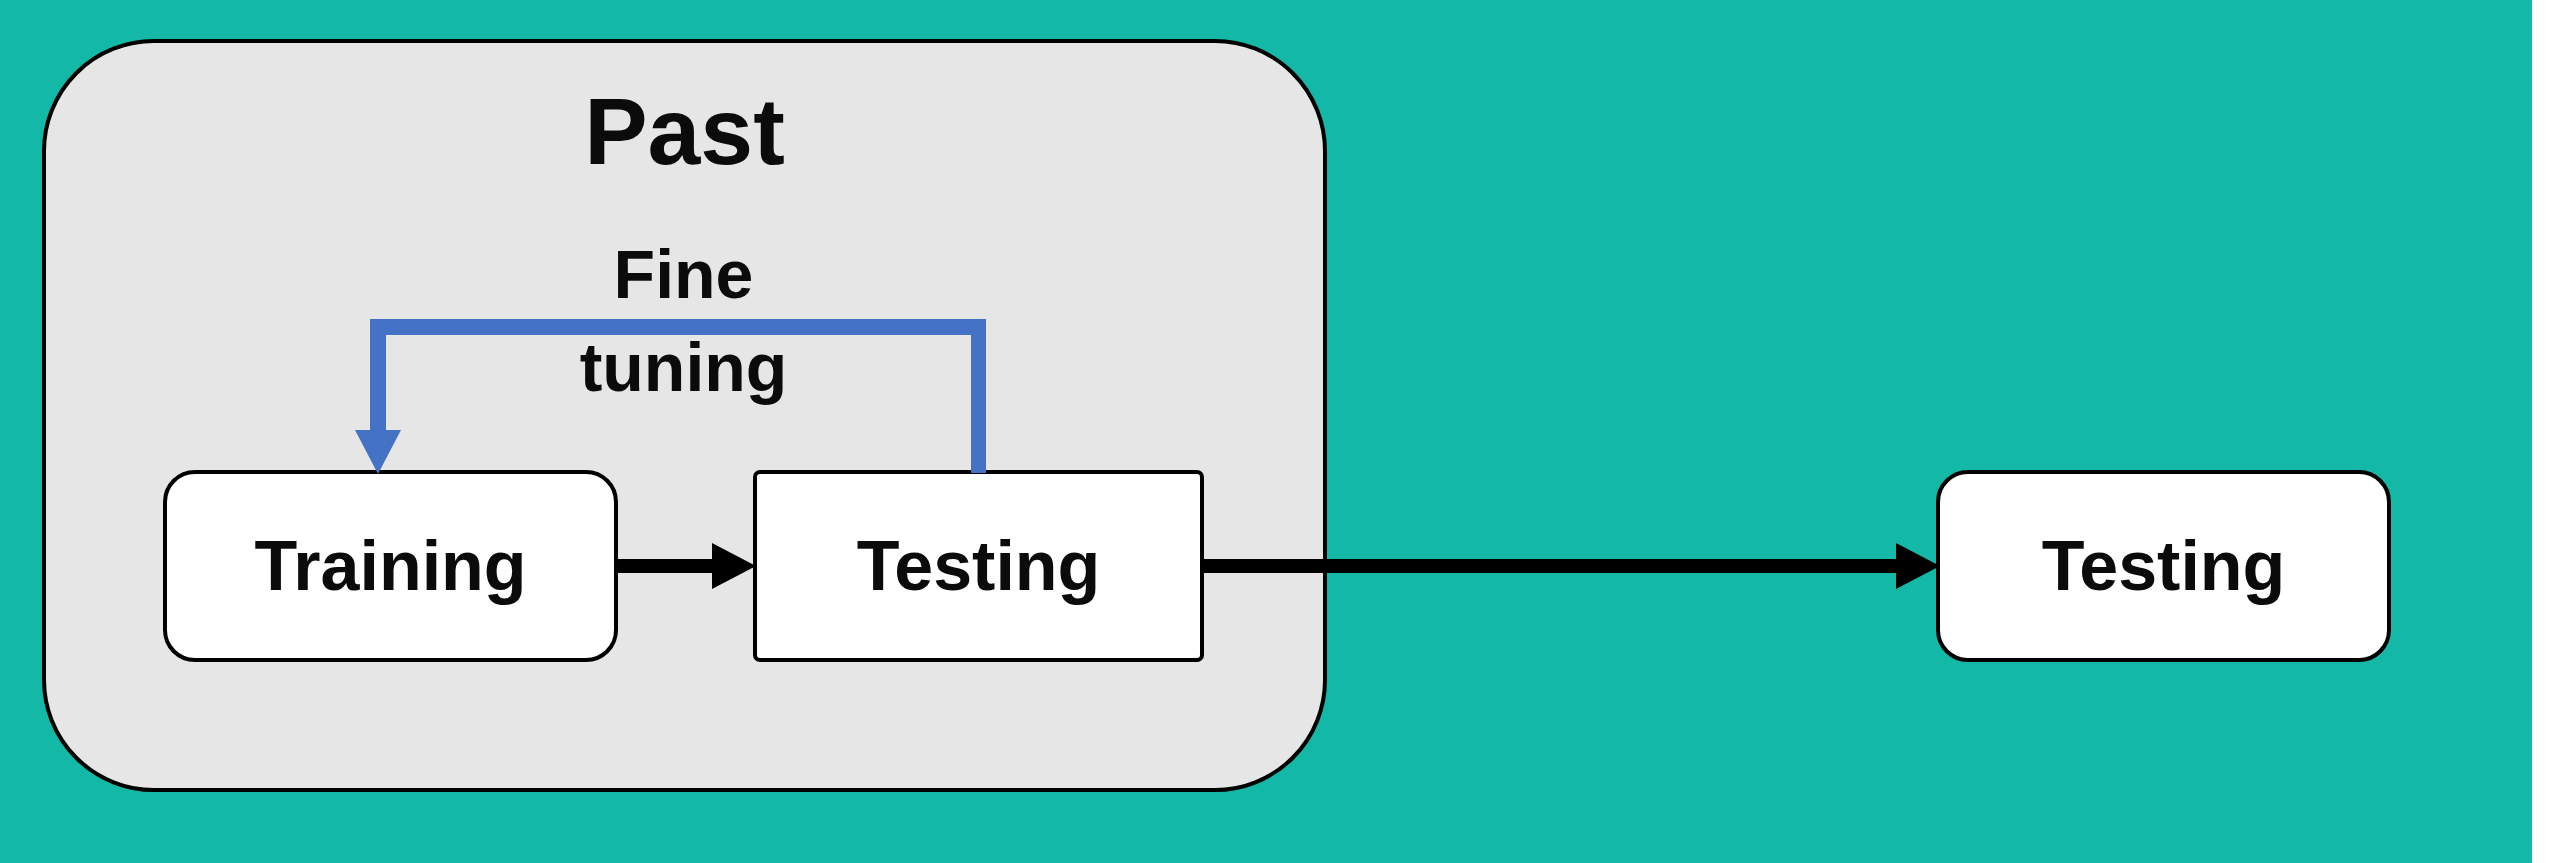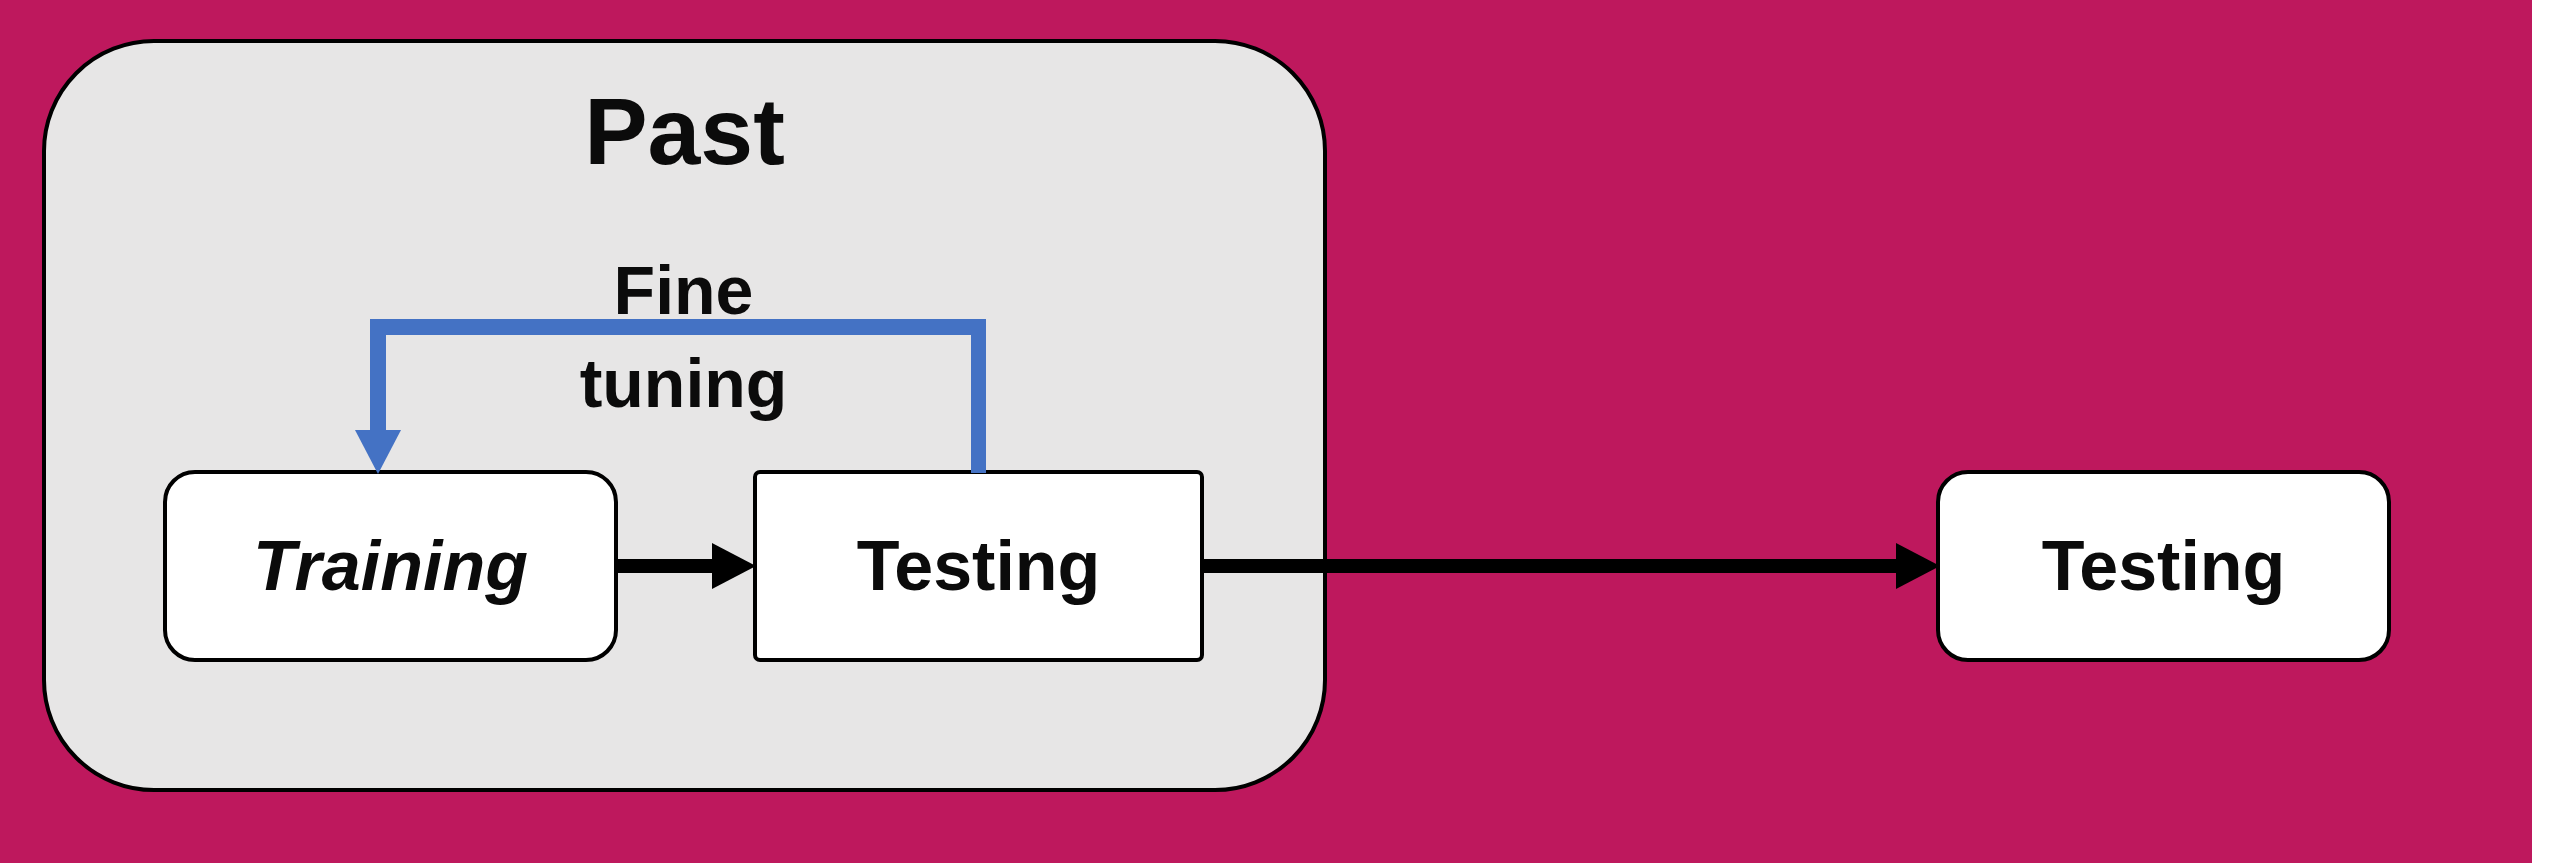--- a/index.html
+++ b/index.html
@@ -1,21 +1,21 @@
 <!DOCTYPE html>
 <html style="font-size:13.6px"><head>
 <meta charset="utf-8">
 <style>
   * { margin: 0; padding: 0; box-sizing: border-box; }
   html, body { background: #ffffff; }
   .canvas {
     position: relative;
     width: 2532px;
     height: 863px;
-    background: #be185d;
+    background: #14b8a6;
     overflow: hidden;
     font-family: "Liberation Sans", sans-serif;
     font-weight: 700;
     color: #0b0b0b;
   }
   .container {
     position: absolute;
     border: 4.2px solid #000000;
     border-radius: 112px;
     z-index: 1;
@@ -45,21 +45,21 @@
     position: absolute;
     background: #ffffff;
     border: 4.2px solid #000000;
     border-radius: 32px;
     display: flex;
     align-items: center;
     justify-content: center;
     font-size: 70px;
     z-index: 2;
   }
-  .node-training { left: 163px;  top: 470px; width: 455px; height: 192px; font-style: italic; }
+  .node-training { left: 163px;  top: 470px; width: 455px; height: 192px; }
   .node-testing  { left: 753px;  top: 470px; width: 451px; height: 192px; border-radius: 7px; }
   .node-trading  { left: 1936px; top: 470px; width: 455px; height: 192px; }
 
   .shaft { position: absolute; background: #000000; z-index: 3; }
   .shaft-train-test { left: 617px; top: 559px; width: 97px; height: 14.4px; }
   .shaft-test-trade { left: 1202px; top: 559px; width: 696px; height: 14.4px; }
 
   .arrowhead-right {
     position: absolute;
     width: 0; height: 0;
@@ -83,21 +83,20 @@
     border-right: 23px solid transparent;
     border-top: 44px solid #4472C4;
     z-index: 3;
   }
 
   .edge-label {
     position: absolute;
     text-align: center;
     z-index: 4;
     color: #0b0b0b;
-    margin-top: 16px;
   }
   .label-fine   { left: 378px; width: 611px; top: 240px; font-size: 68px; line-height: 1; }
   .label-tuning { left: 378px; width: 611px; top: 333px; font-size: 68px; line-height: 1; }
   .label-trained-model {
     left: 1331px; width: 444px; top: 468px;
     font-size: 70px; line-height: 87px;
   }
 </style>
 </head>
 <body>

